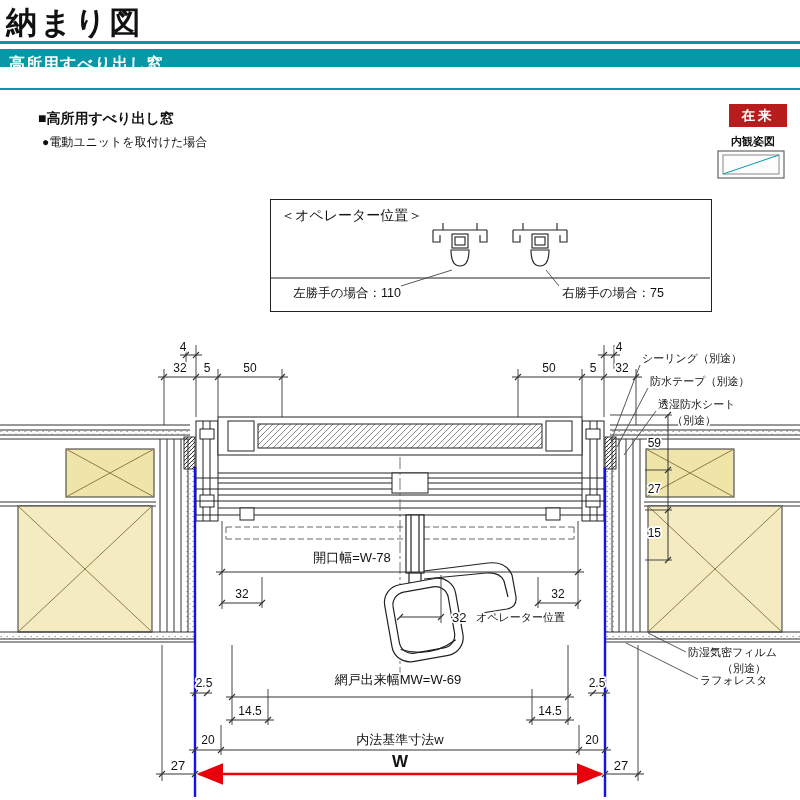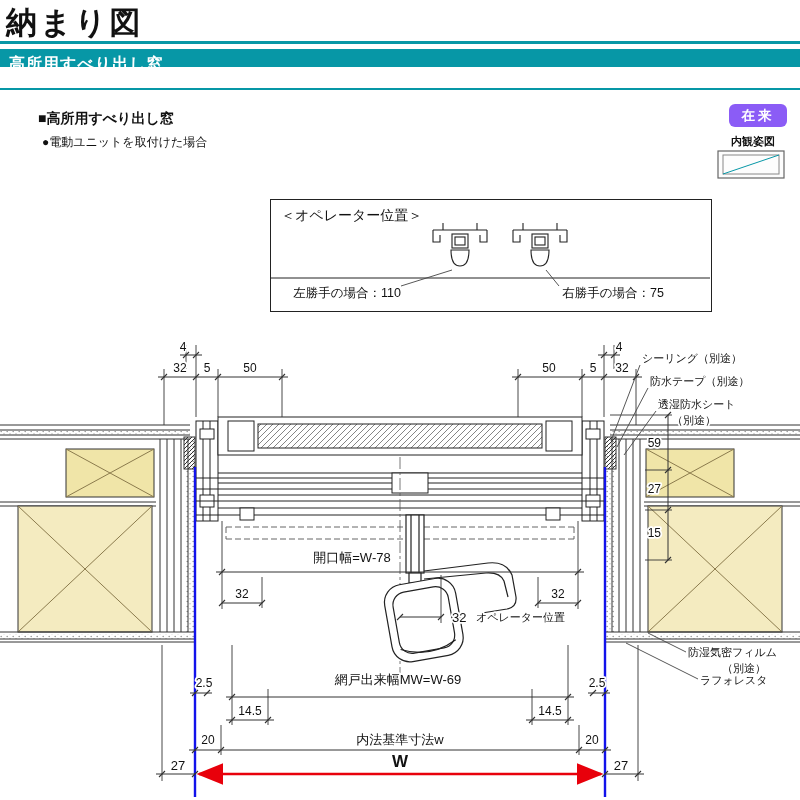--- a/index.html
+++ b/index.html
@@ -8,22 +8,22 @@
     font-family:"Liberation Sans","DejaVu Sans",sans-serif;color:#111;
   }
   .abs{position:absolute;}
   .hdr-title{left:6px;top:2px;font-size:31px;font-weight:bold;letter-spacing:3px;text-align:right;}
   .hdr-rule{left:0;top:41px;width:800px;height:3px;background:#0797A6;}
   .hdr-banner{left:0;top:49px;width:800px;height:18px;background:#0797A6;color:#fff;
     font-size:16px;font-weight:bold;line-height:29px;padding-left:9px;box-sizing:border-box;letter-spacing:1px;}
   .hdr-rule2{left:0;top:88px;width:800px;height:2px;background:#0797A6;}
   .sec-head{left:30px;top:110px;font-size:14px;font-weight:bold;margin-left:8px;}
   .sec-bullet{left:42px;top:134px;font-size:12px;}
-  .badge{left:729px;top:104px;width:58px;height:23px;background:#8b5cf6;color:#fff;
-    font-size:13.5px;font-weight:bold;text-align:center;line-height:23px;letter-spacing:3px;border-radius:6px;}
+  .badge{left:729px;top:104px;width:58px;height:23px;background:#b91c1c;color:#fff;
+    font-size:13.5px;font-weight:bold;text-align:center;line-height:23px;letter-spacing:3px;}
   .view-label{left:722px;top:134px;font-size:11px;font-weight:bold;padding-left:9px;}
   .view-fig{left:716px;top:149px;}
   .op-box{left:258px;top:199px;width:442px;height:113px;border:1.3px solid #222;box-sizing:border-box;margin-left:12px;}
   .main-drawing{left:0;top:325px;}
   svg text{fill:#111;font-family:"Liberation Sans","DejaVu Sans",sans-serif;font-size:12px;}
   svg .t11{font-size:11px;}
   svg .t125{font-size:12.5px;}
   svg .t13{font-size:13px;}
   svg .t14{font-size:14px;}
   svg .tw{font-size:17px;font-weight:bold;}

